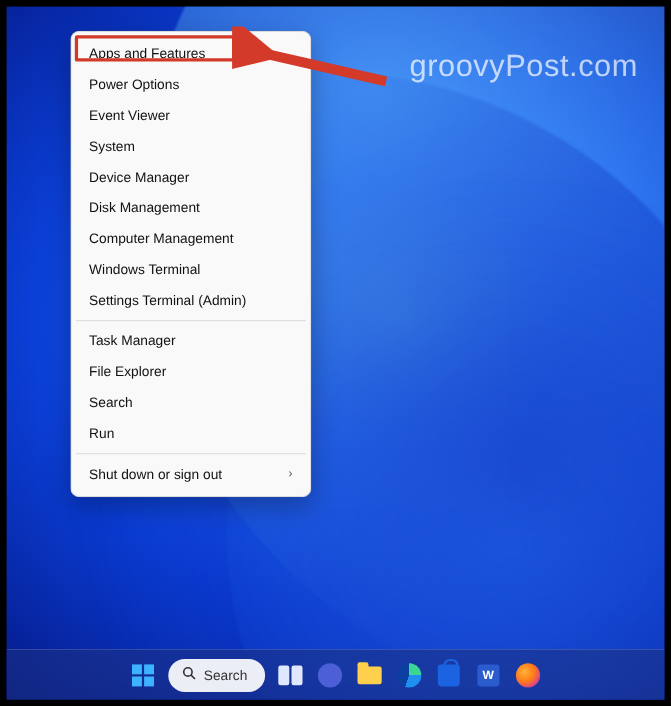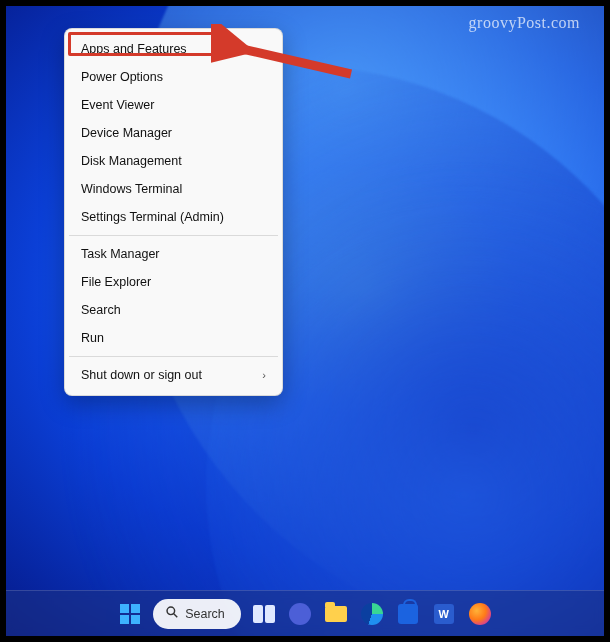--- a/index.html
+++ b/index.html
@@ -29,24 +29,24 @@
           transform: rotate(-20deg); opacity: .55; }
     .s2 { width: 820px; height: 820px; left: -120px; top: 60px;
           background: radial-gradient(circle at 70% 40%, #0f2db6 0%, transparent 55%);
           transform: rotate(12deg); opacity: .9; }
     .s3 { width: 720px; height: 720px; left: 200px; top: 120px;
           background: radial-gradient(circle at 40% 60%, #2d7cff, transparent 55%);
           transform: rotate(40deg); opacity: .4; }
 
     .watermark {
       position: absolute;
-      top: 8px; right: 24px;
+      top: 38px; right: 24px;
       color: rgba(255,255,255,0.7);
-      font-size: 16px;
-      font-family: Liberation Serif, serif;
+      font-size: 28px;
+      font-family: Liberation Sans, sans-serif;
       letter-spacing: .5px;
     }
 
     
     .context-menu {
       position: absolute;
       left: 58px; top: 22px;
       width: 219px;
       background: #f9f9f9;
       border: 1px solid rgba(0,0,0,0.12);
@@ -141,24 +141,30 @@
       <div class="menu-item">
         <span>Apps and Features</span>
       </div>
       <div class="menu-item">
         <span>Power Options</span>
       </div>
       <div class="menu-item">
         <span>Event Viewer</span>
       </div>
       <div class="menu-item">
+        <span>System</span>
+      </div>
+      <div class="menu-item">
         <span>Device Manager</span>
       </div>
       <div class="menu-item">
         <span>Disk Management</span>
+      </div>
+      <div class="menu-item">
+        <span>Computer Management</span>
       </div>
       <div class="menu-item">
         <span>Windows Terminal</span>
       </div>
       <div class="menu-item">
         <span>Settings Terminal (Admin)</span>
       </div>
       <div class="menu-sep"></div>
       <div class="menu-item">
         <span>Task Manager</span>

